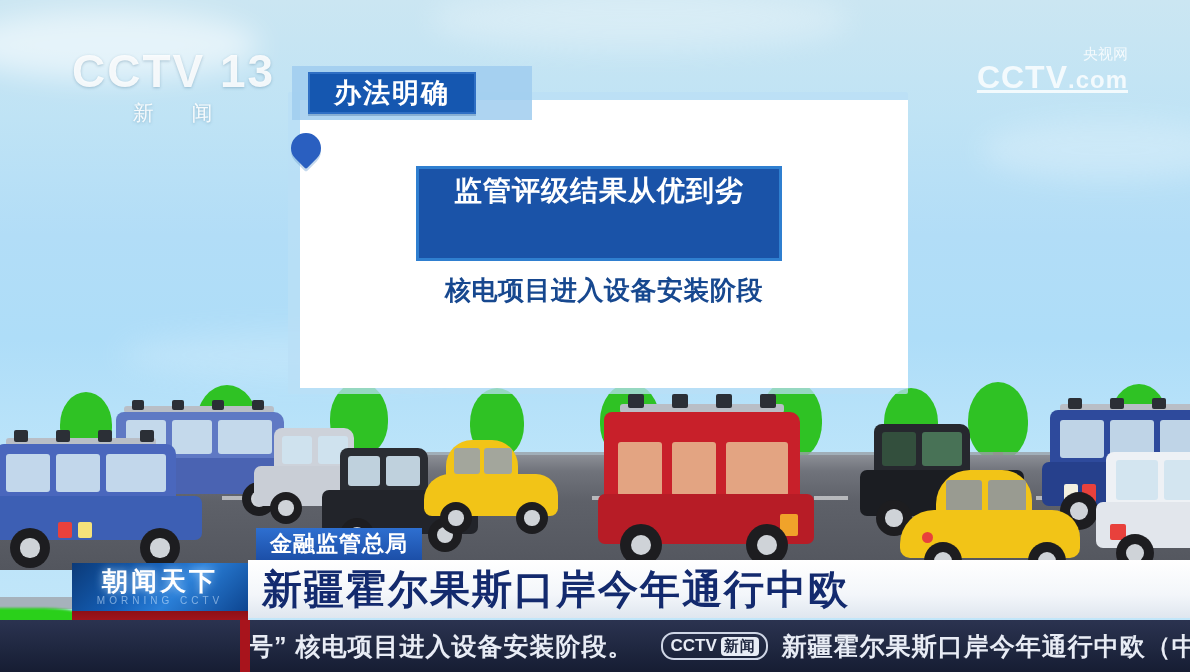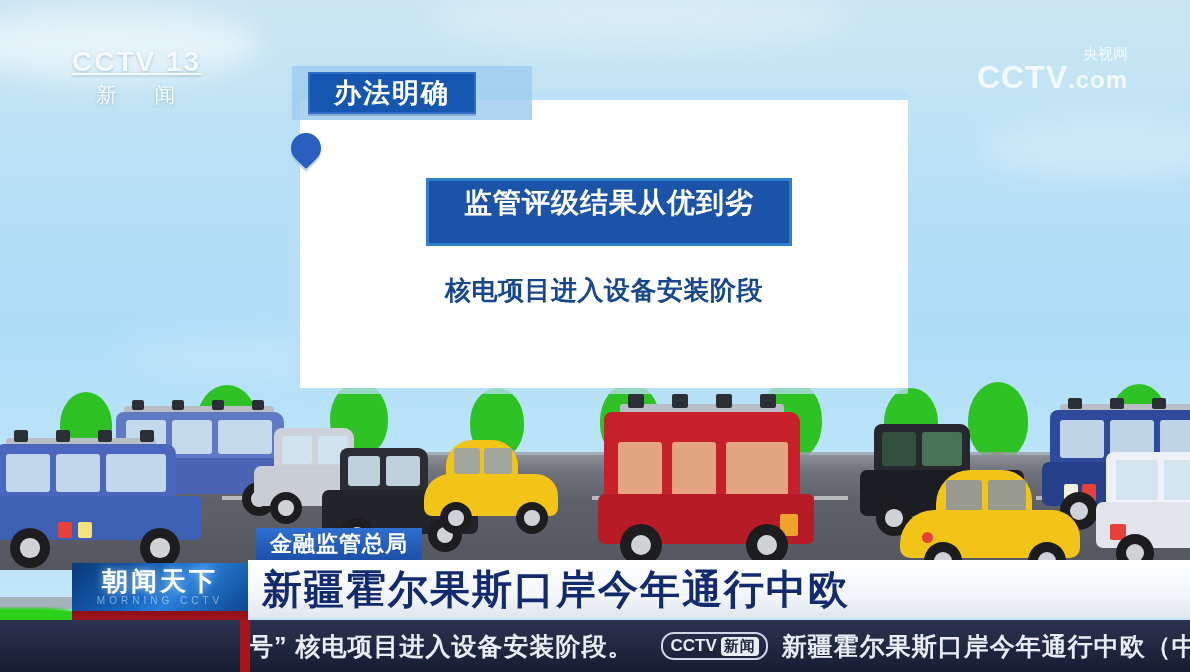--- a/index.html
+++ b/index.html
@@ -38,41 +38,41 @@
   .win{position:absolute;background:#cfe3f0;border-radius:3px;opacity:.9;}
   .wheel{position:absolute;background:#1d1d20;border-radius:50%;}
   .wheel::after{content:"";position:absolute;left:26%;top:26%;width:48%;height:48%;background:#cfd3d8;border-radius:50%;}
   .rack{position:absolute;background:#b9bec6;border-radius:3px;}
   .rbump{position:absolute;background:#2b2f36;border-radius:2px;}
   .light{position:absolute;border-radius:2px;}
 
   
   .cctv13{position:absolute;left:72px;top:48px;color:rgba(255,255,255,.88);
           text-shadow:0 1px 3px rgba(60,110,140,.35);}
-  .cctv13 .l1{font-size:28px;font-weight:bold;letter-spacing:2px;line-height:1;text-decoration:underline;}
+  .cctv13 .l1{font-size:46px;font-weight:bold;letter-spacing:2px;line-height:1;}
   .cctv13 .l2{font-size:21px;letter-spacing:16px;text-align:center;margin-top:5px;padding-left:14px;}
   .wm{position:absolute;right:62px;top:48px;color:rgba(255,255,255,.8);text-align:right;line-height:1;}
-  .wm .big{font-size:32px;font-weight:bold;letter-spacing:1px;}
+  .wm .big{font-size:32px;font-weight:bold;letter-spacing:1px;text-decoration:underline;}
   .wm .sub{font-size:15px;margin-top:-2px;}
 
   
   .panel-frame{position:absolute;left:288px;top:92px;width:620px;height:302px;
                background:rgba(186,223,246,.75);border-radius:2px;}
   .panel{position:absolute;left:300px;top:100px;width:608px;height:288px;background:#fff;}
   .tag{position:absolute;left:308px;top:72px;height:42px;padding:0 24px;
        background:#1557b0;color:#fff;font-size:27px;font-weight:bold;letter-spacing:2px;
        display:flex;align-items:center;border:2px solid #2f6fc4;
        box-shadow:0 2px 0 rgba(20,60,120,.25);}
   .tag-bg{position:absolute;left:292px;top:66px;width:240px;height:54px;background:rgba(160,205,238,.85);}
   .pin{position:absolute;left:291px;top:133px;width:30px;height:30px;background:#2a5fc0;
        border-radius:50% 50% 50% 50%;transform:rotate(45deg);border-bottom-right-radius:2px;
        box-shadow:2px 2px 0 rgba(110,160,210,.4);}
 
-  .hl-box{position:absolute;left:426px;top:166px;width:366px;height:68px;background:#1a53a8;
-          border:3px solid #2f7fd0;box-shadow:inset 0 0 0 2px #1a53a8;margin-top:12px;}
+  .hl-box{position:absolute;left:416px;top:166px;width:366px;height:95px;background:#1a53a8;
+          border:3px solid #2f7fd0;box-shadow:inset 0 0 0 2px #1a53a8;}
   .hl-box .t{color:#fff;font-size:28px;font-weight:bold;line-height:38px;text-align:center;
              letter-spacing:1px;padding-top:3px;}
   .body-text{position:absolute;left:310px;top:272px;width:588px;text-align:center;
              color:#17488f;font-size:26px;font-weight:bold;line-height:36px;letter-spacing:.5px;}
 
   
   .src-tag{position:absolute;left:256px;top:528px;height:32px;padding:0 14px;
            background:linear-gradient(180deg,#2e6fd0 0%,#1c4fa8 100%);
            color:#fff;font-size:22px;font-weight:bold;letter-spacing:1px;
            display:flex;align-items:center;}

